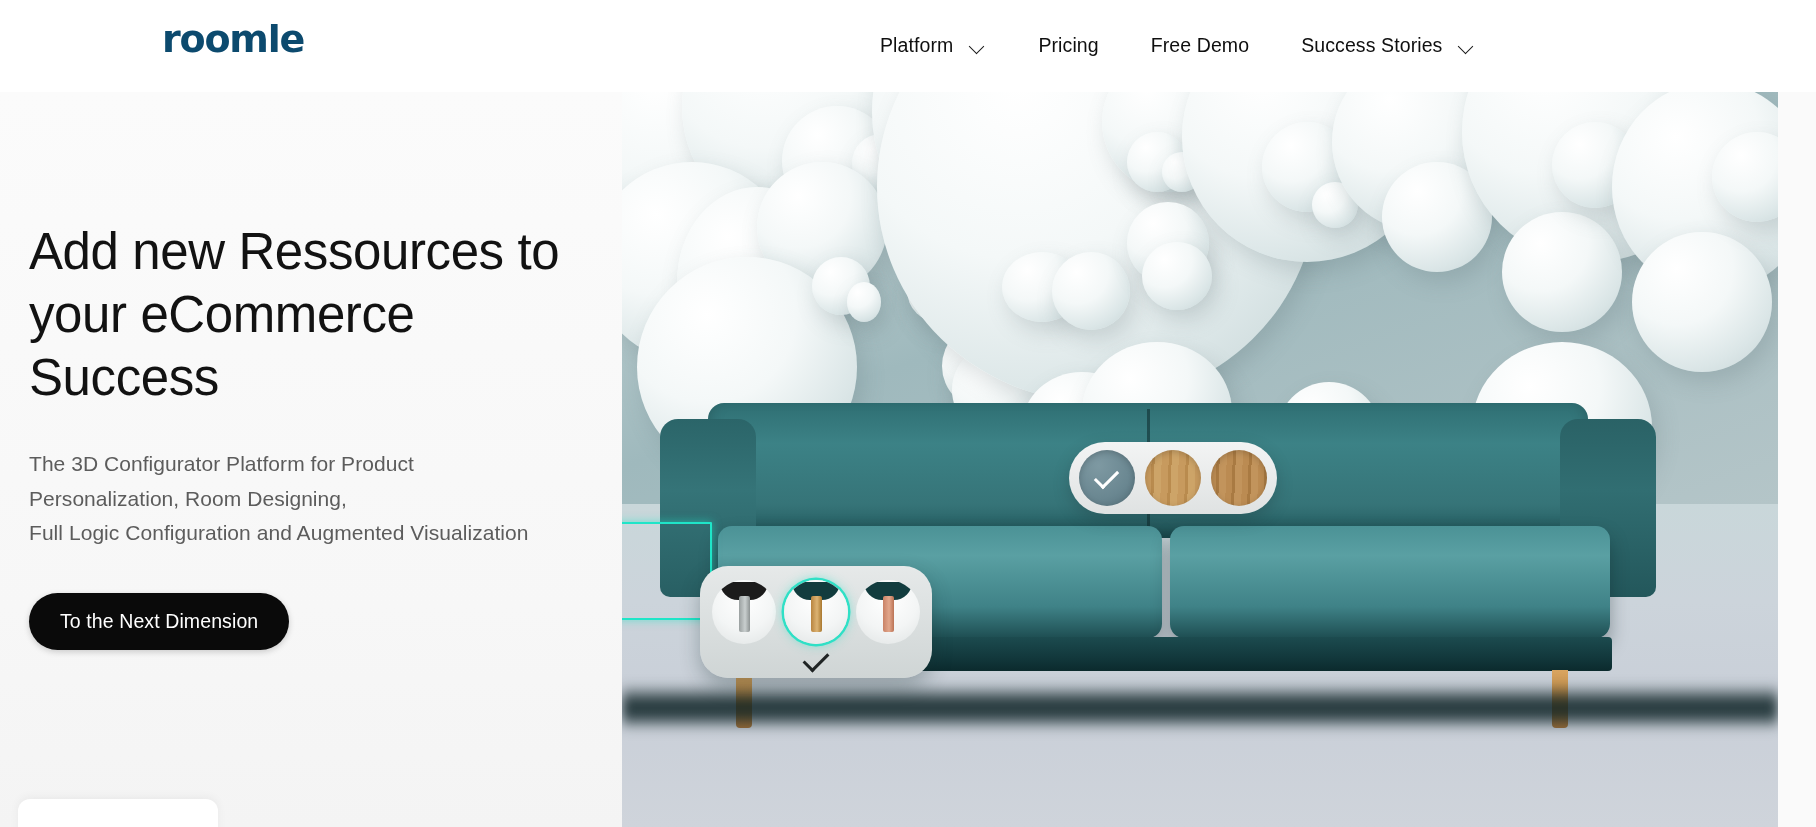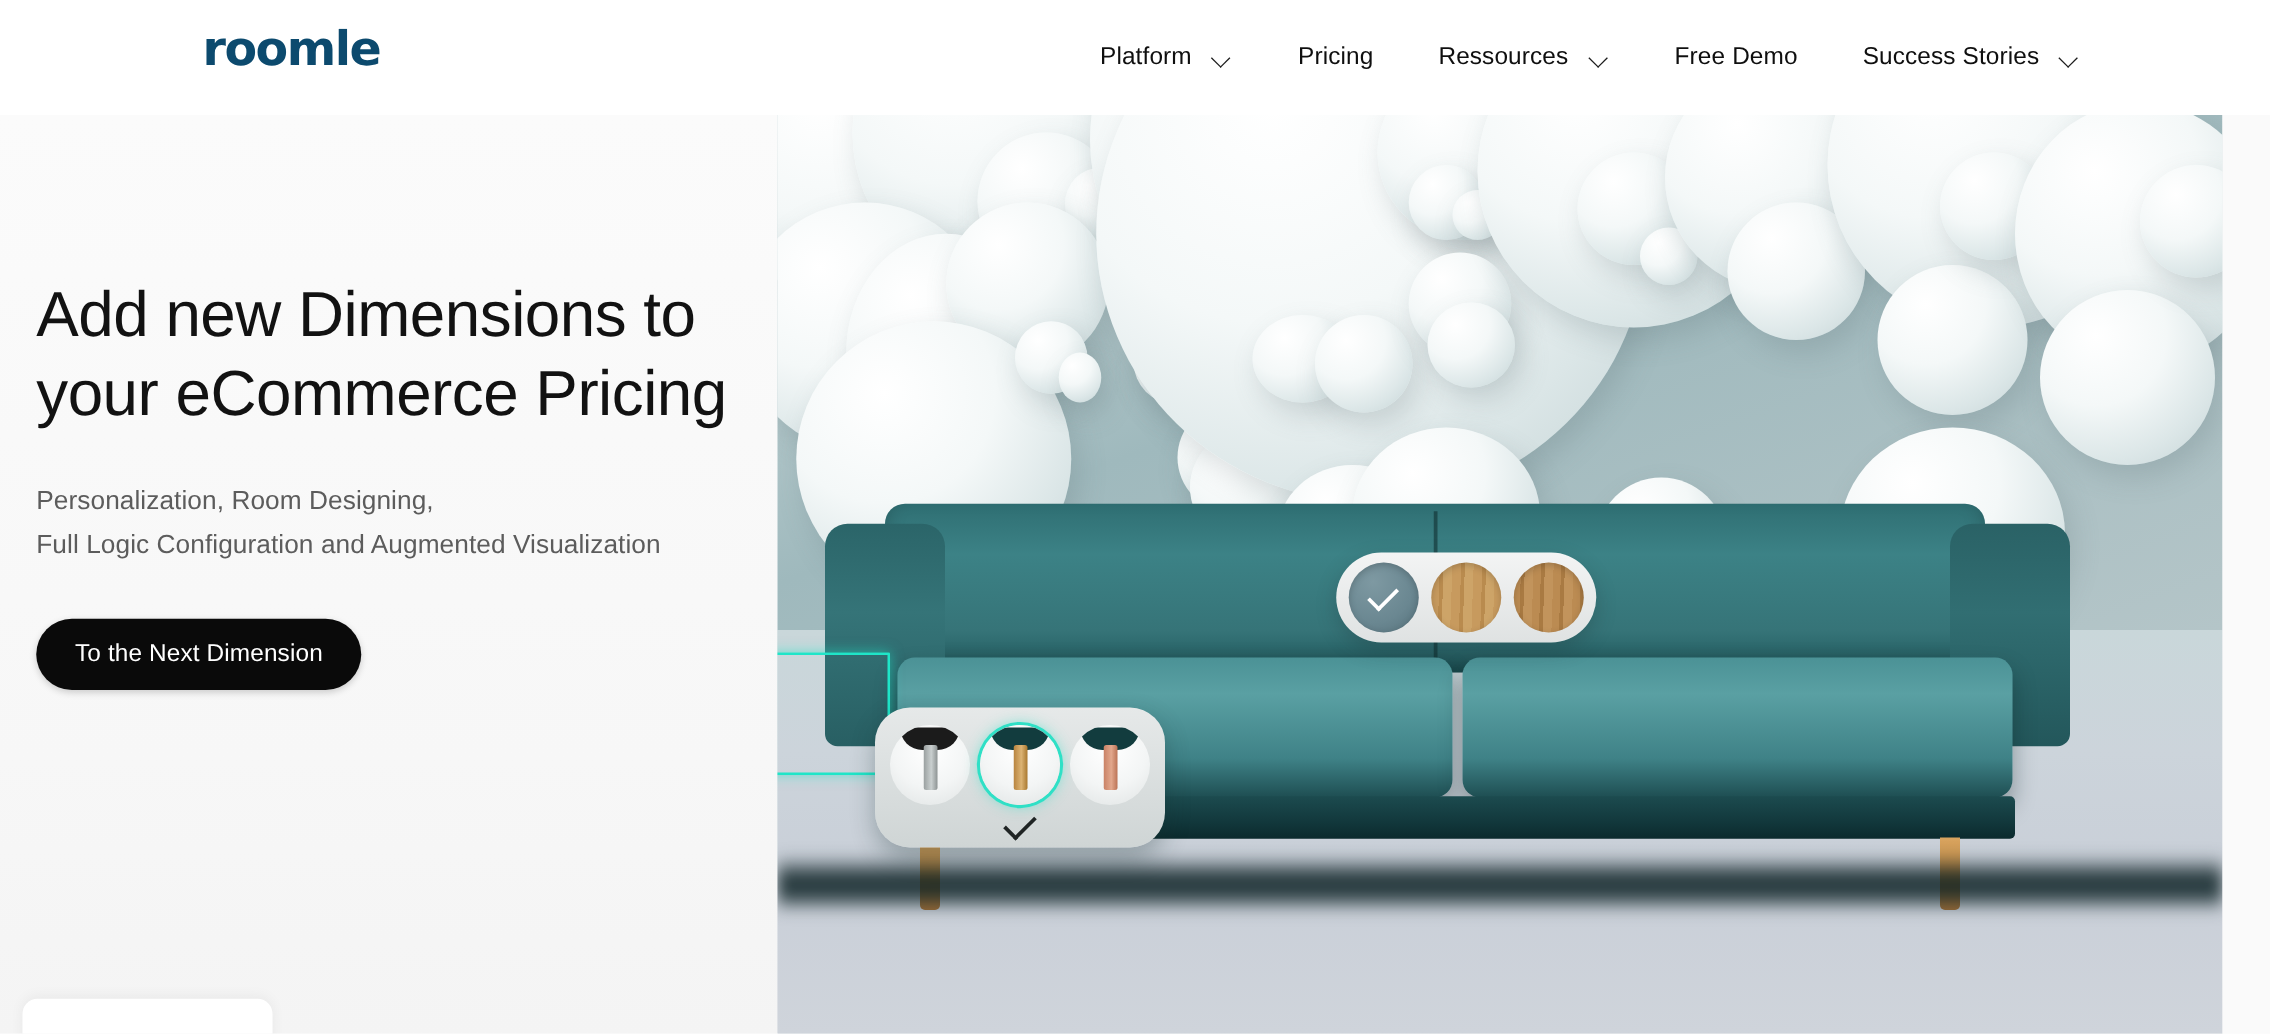--- a/index.html
+++ b/index.html
@@ -388,43 +388,40 @@
 
       <div class="nav-item">
         <span class="nav-label">Platform</span>
         <span class="caret"></span>
       </div>
 
       <div class="nav-item">
         <span class="nav-label">Pricing</span>
       </div>
 
-      <div class="nav-item">
-        <span class="nav-label">Ressources</span>
-        <span class="caret"></span>
-      </div>
 
       <div class="nav-item">
         <span class="nav-label">Free Demo</span>
       </div>
 
       <div class="nav-item">
         <span class="nav-label">Success Stories</span>
         <span class="caret"></span>
       </div>
 
     </nav>
   </header>
 
   <section class="hero">
 
     <div class="hero-left">
       <div class="hero-copy">
-        <h1 class="hero-title">Add new Dimensions to your eCommerce Pricing</h1>
+        <h1 class="hero-title">Add new Ressources to your eCommerce Success</h1>
         <div class="hero-sub">
+          <div>The 3D Configurator Platform for Product</div>
           <div>Personalization, Room Designing,</div>
           <div>Full Logic Configuration and Augmented Visualization</div>
         </div>
         <button class="cta-button">To the Next Dimension</button>
       </div>
       <div class="floating-card"></div>
     </div>
 
     <div class="hero-visual">
 

